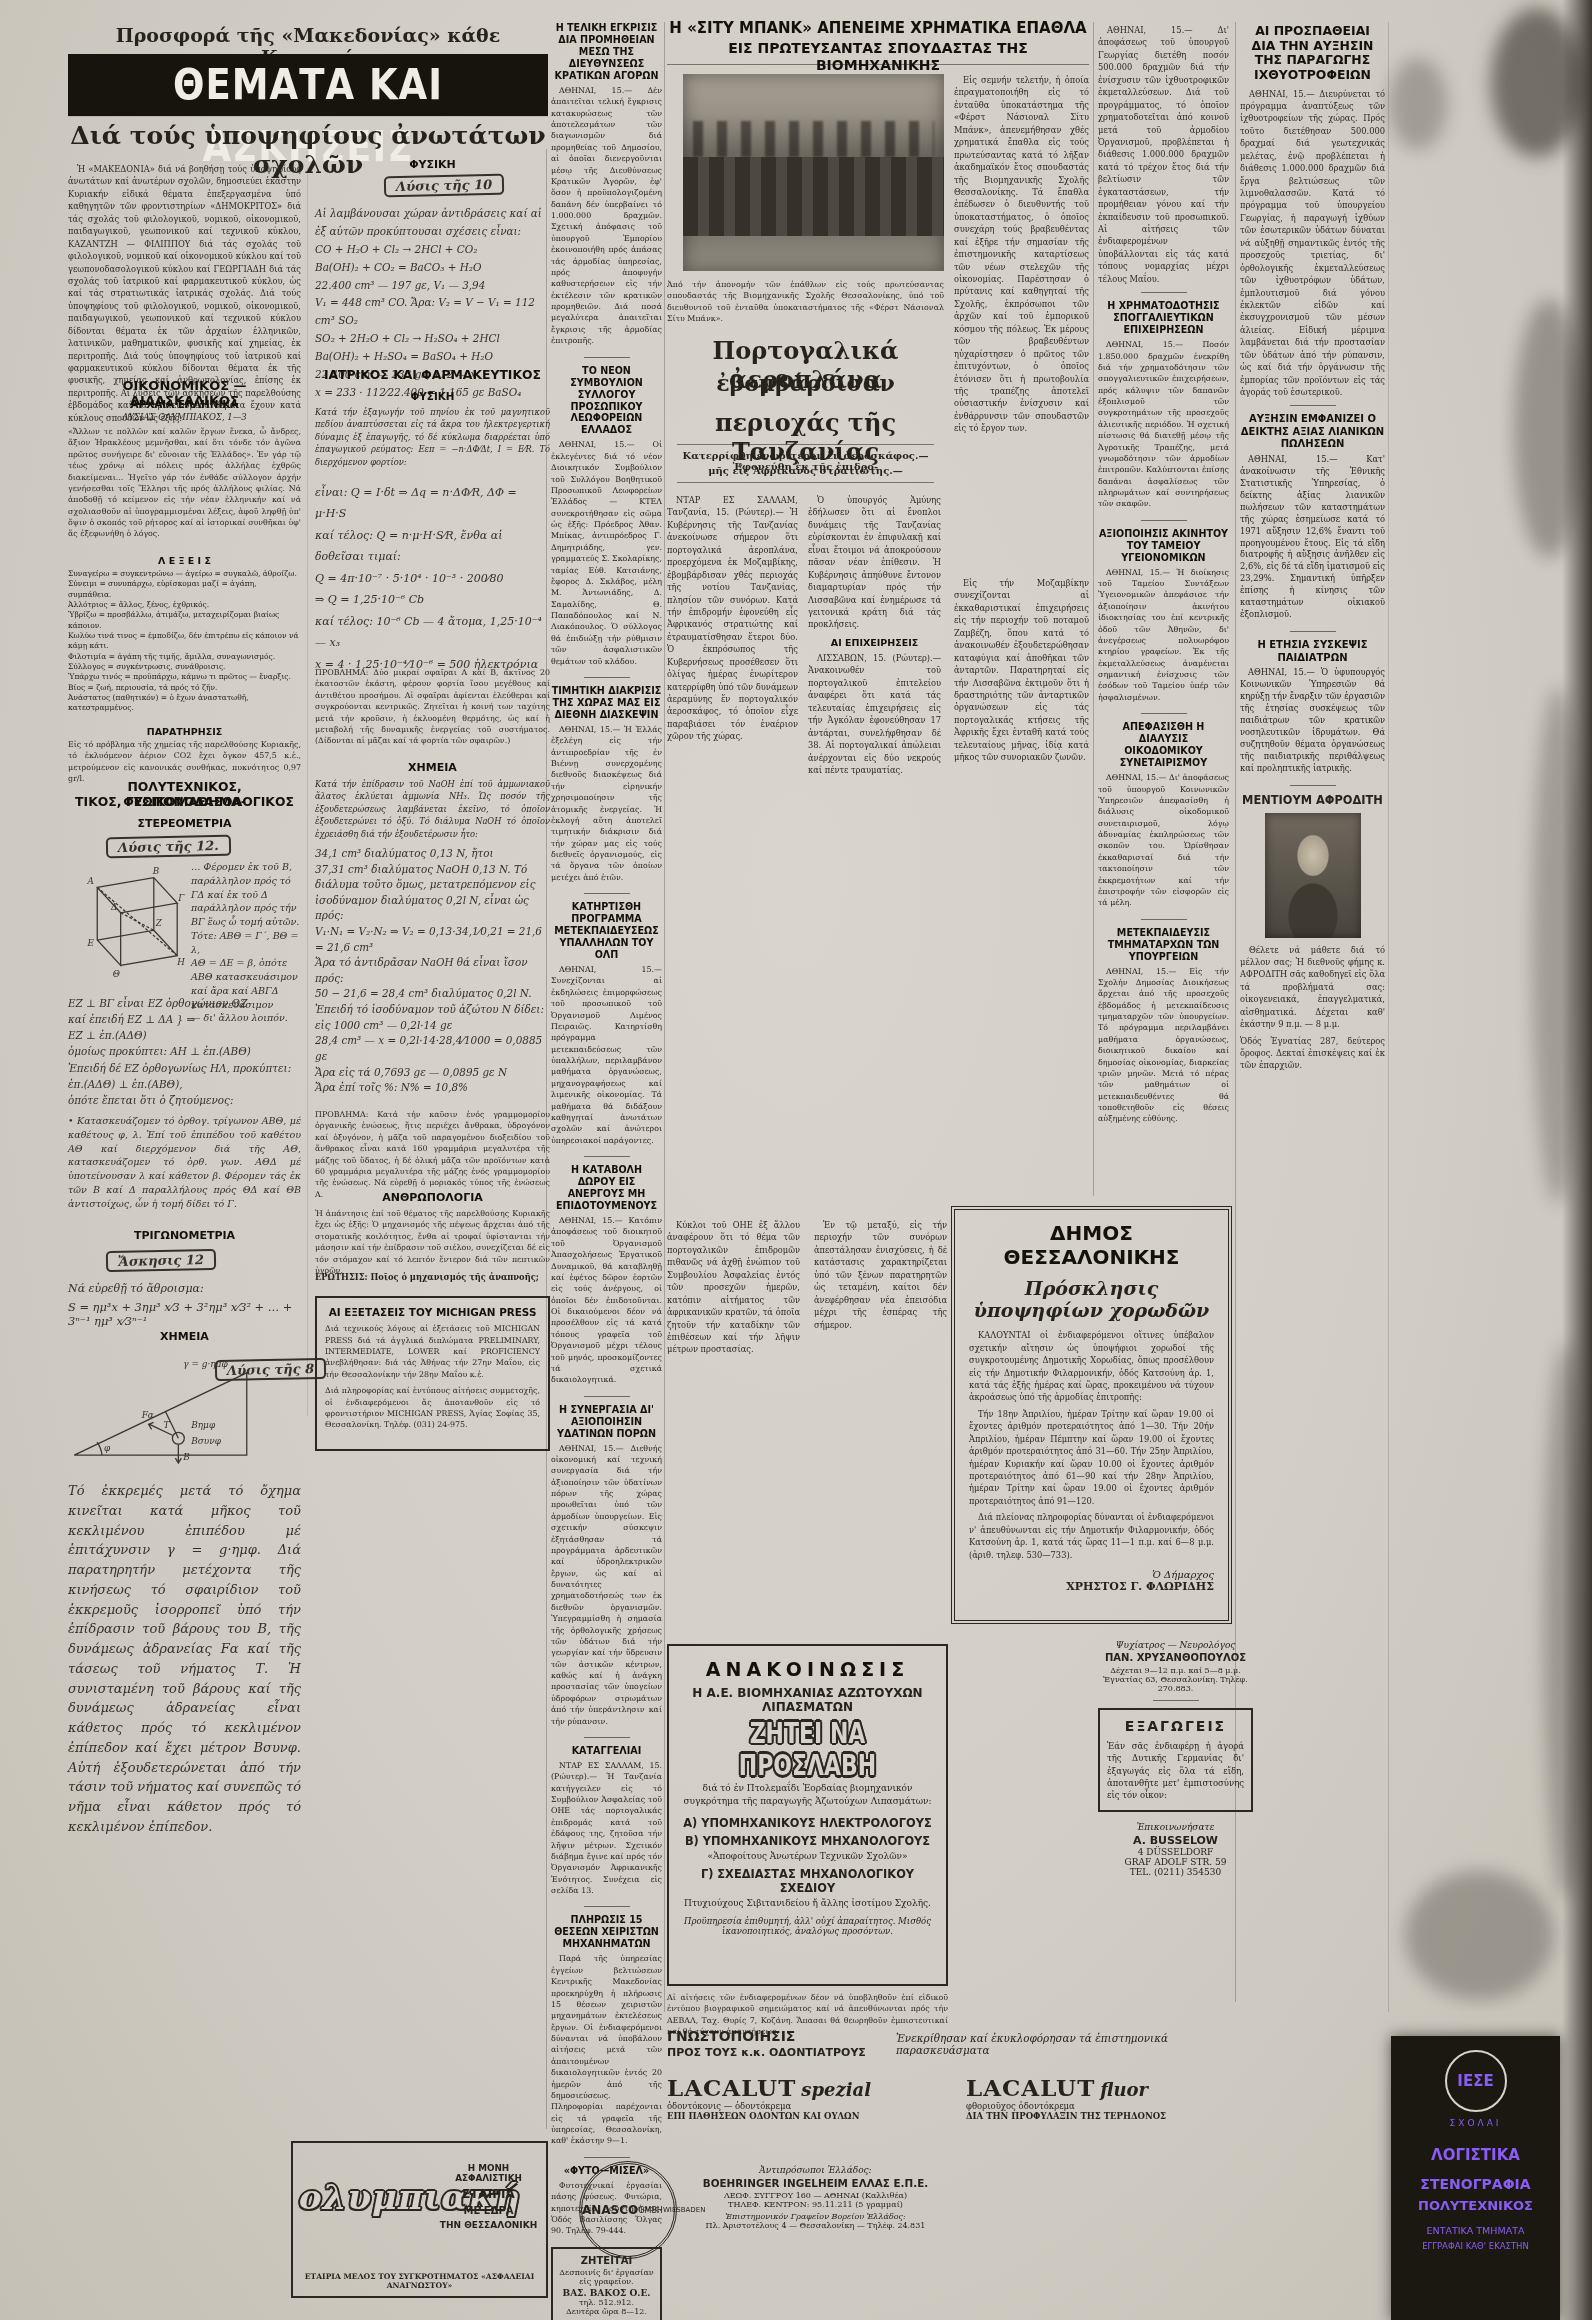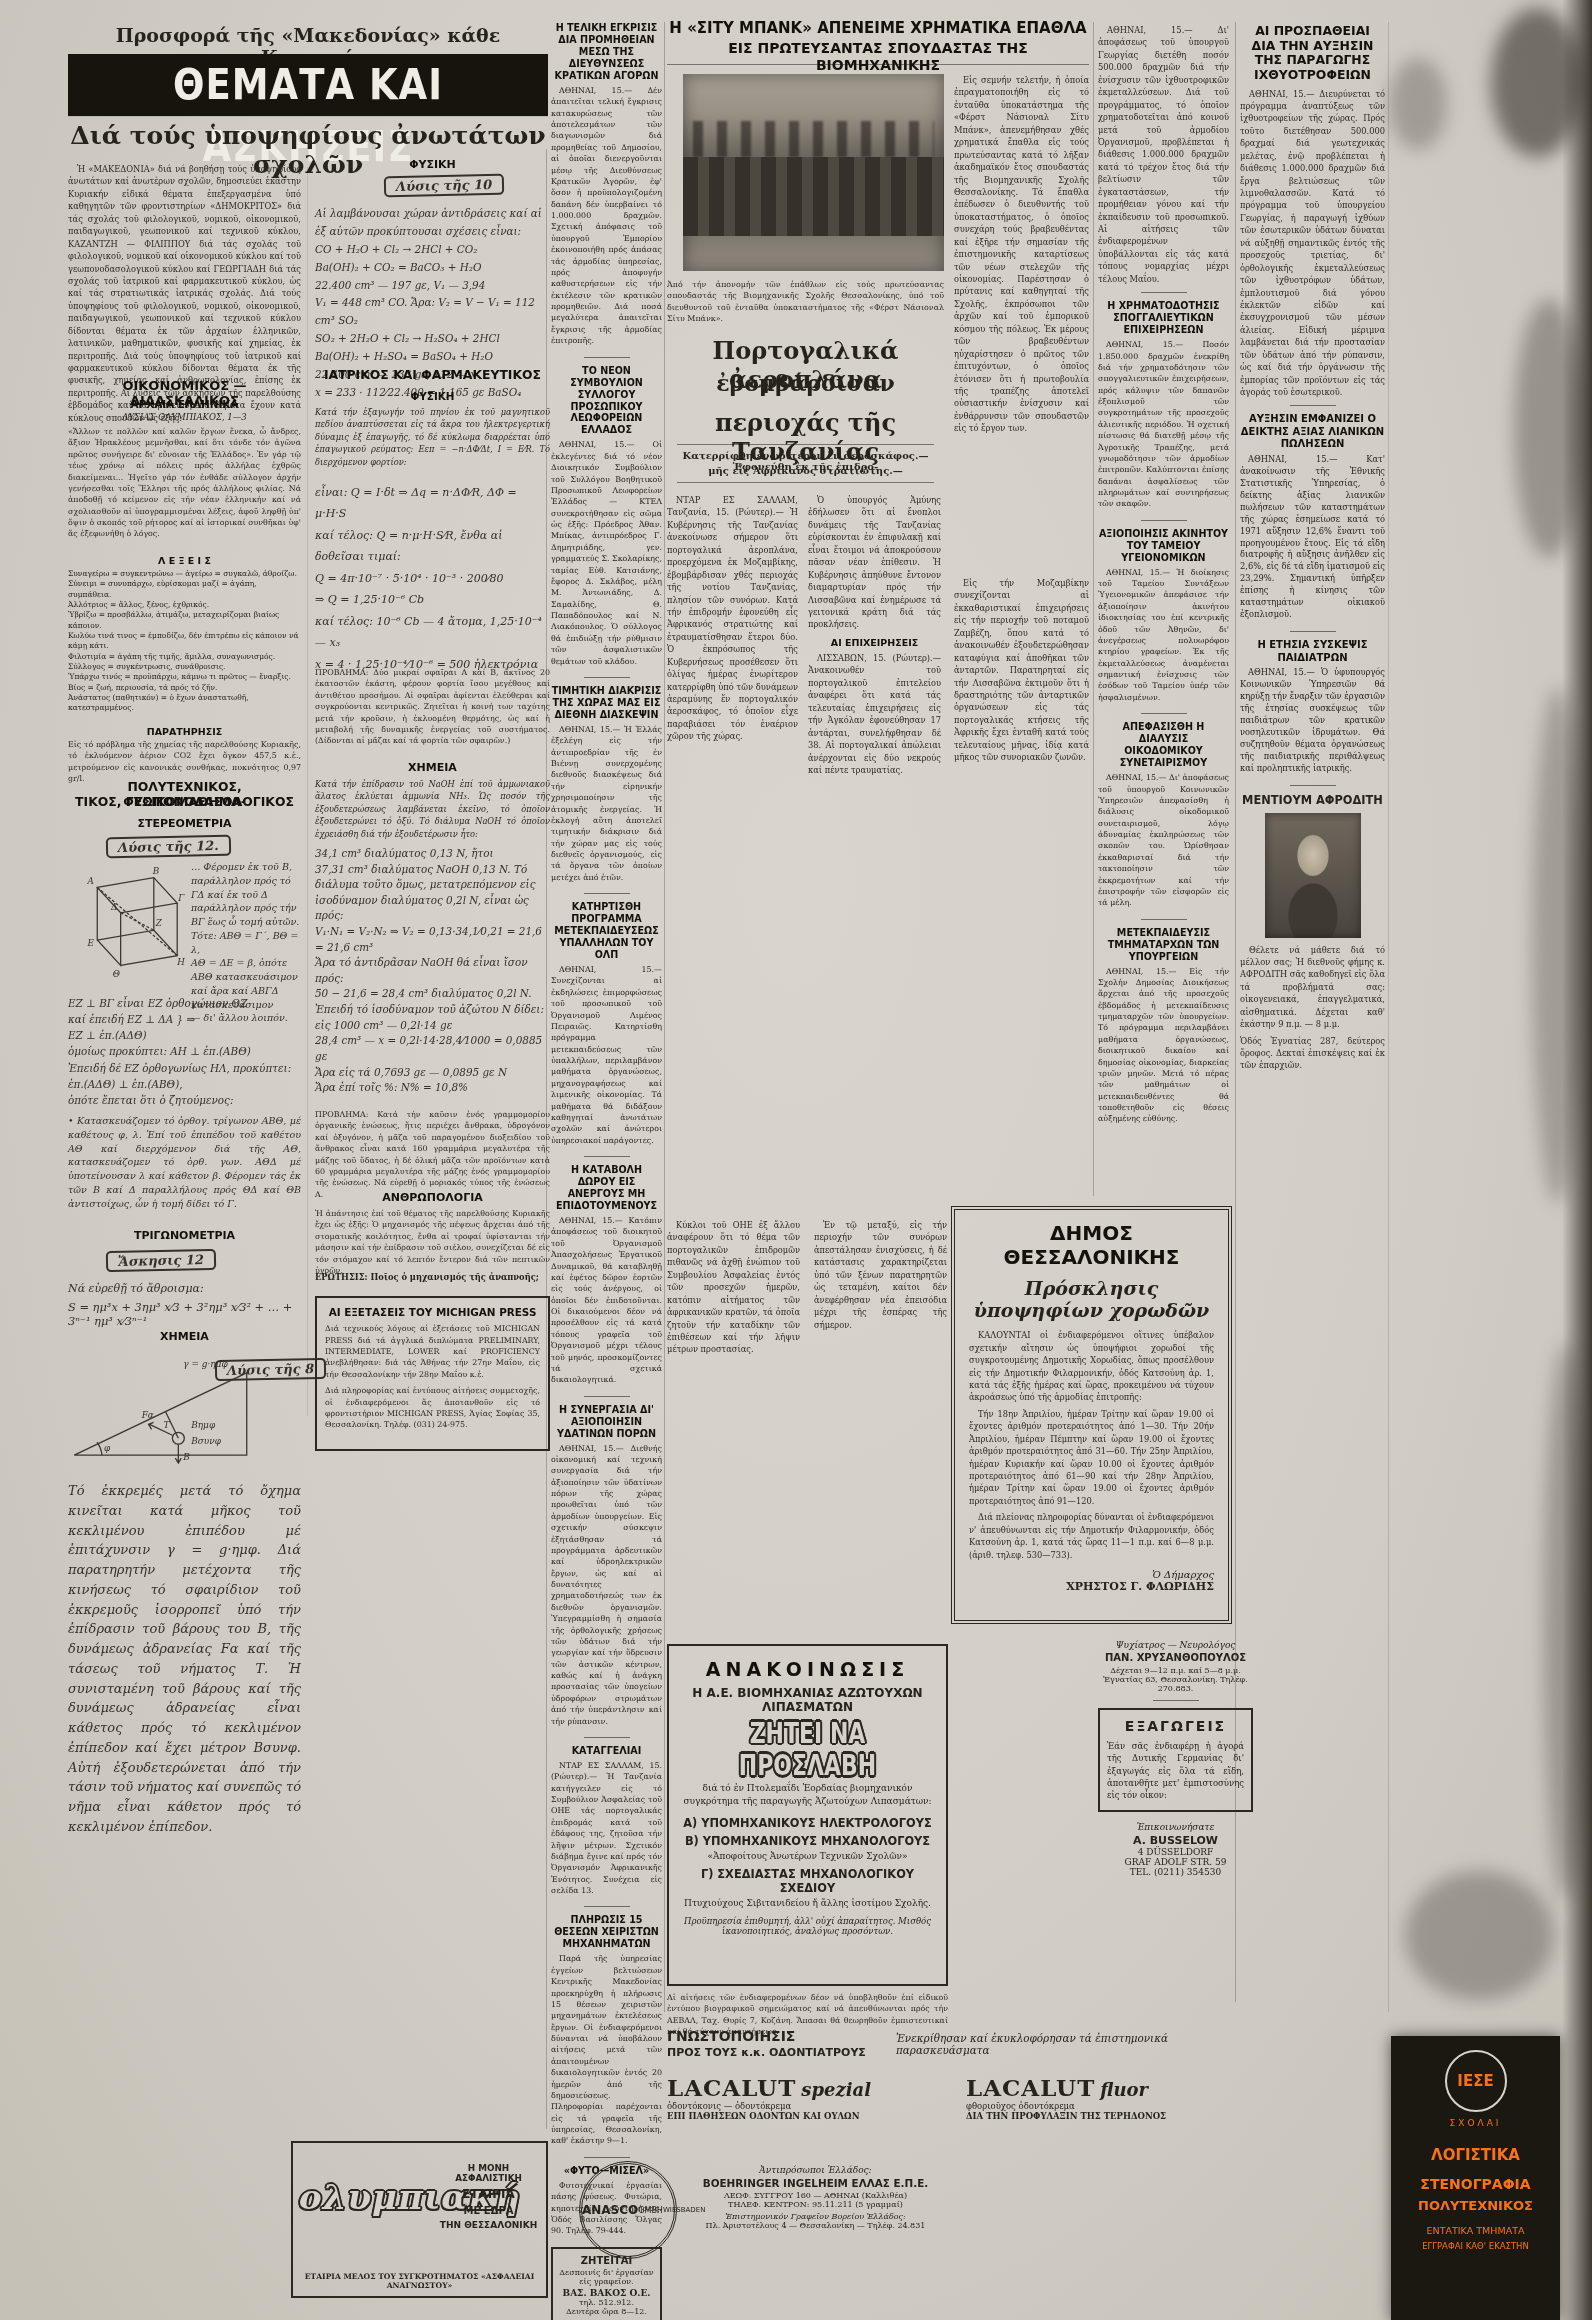--- a/index.html
+++ b/index.html
@@ -30,21 +30,21 @@
   .bx2{border:4px double #2b2721;box-sizing:border-box}
   .outline{color:#d6d2c9;text-shadow:-1.5px -1.5px 0 #2b2721,1.5px -1.5px 0 #2b2721,-1.5px 1.5px 0 #2b2721,1.5px 1.5px 0 #2b2721,0 2px 0 #2b2721,0 -2px 0 #2b2721,2px 0 0 #2b2721,-2px 0 0 #2b2721}
   .banner{background:#17140e;color:#efece4;font-family:"DejaVu Sans",sans-serif;font-weight:bold;
     font-size:37px;letter-spacing:1px;text-align:center;line-height:54px;transform:scaleY(1.15);transform-origin:top}
   .photo-group{background:linear-gradient(180deg,#a8a296 0%,#989186 20%,#716c62 38%,#56514a 62%,#7b766c 80%,#948e83 100%);box-shadow:inset 0 0 18px rgba(20,18,14,.5)}
   .heads{position:absolute;left:4%;right:4%;top:24%;height:18%;background:repeating-linear-gradient(90deg,rgba(28,25,20,.55) 0 10px,rgba(28,25,20,0) 10px 24px);filter:blur(1px)}
   .suits{position:absolute;left:0;right:0;top:42%;height:40%;background:repeating-linear-gradient(90deg,#35312a 0 15px,#4d4840 15px 26px);filter:blur(0.7px)}
   .photo-portrait{background:radial-gradient(ellipse 26px 34px at 50% 34%,#c9c0ac 0%,#a99f8c 58%,rgba(0,0,0,0) 62%),radial-gradient(ellipse 40px 52px at 50% 82%,#3e3931 0%,#3e3931 60%,rgba(0,0,0,0) 63%),linear-gradient(#6e685d,#49443c);box-shadow:inset 0 0 10px rgba(20,18,14,.6)}
   .blob{position:absolute;border-radius:50%;filter:blur(9px);background:rgba(41,36,29,.55);pointer-events:none}
   .edge{position:absolute;top:0;right:0;width:30px;height:100%;background:linear-gradient(to right,rgba(38,33,26,0),rgba(38,33,26,.85));pointer-events:none}
-  .iese{background:#1b1812;color:#f97316;text-align:center;box-shadow:0 0 14px rgba(20,17,12,.6)}
+  .iese{background:#1b1812;color:#8b5cf6;text-align:center;box-shadow:0 0 14px rgba(20,17,12,.6)}
   .zbox{padding:6px 5px;text-align:center}
   svg text{font-family:"DejaVu Serif",serif;font-style:italic;fill:#35312a;font-size:9px}
 </style>
 </head>
 <body>
 
 <div class="page">
 
   <div class="vr" style="left:546px;top:149px;height:1980px"></div>
   <div class="vr" style="left:664px;top:22px;height:1990px"></div>

